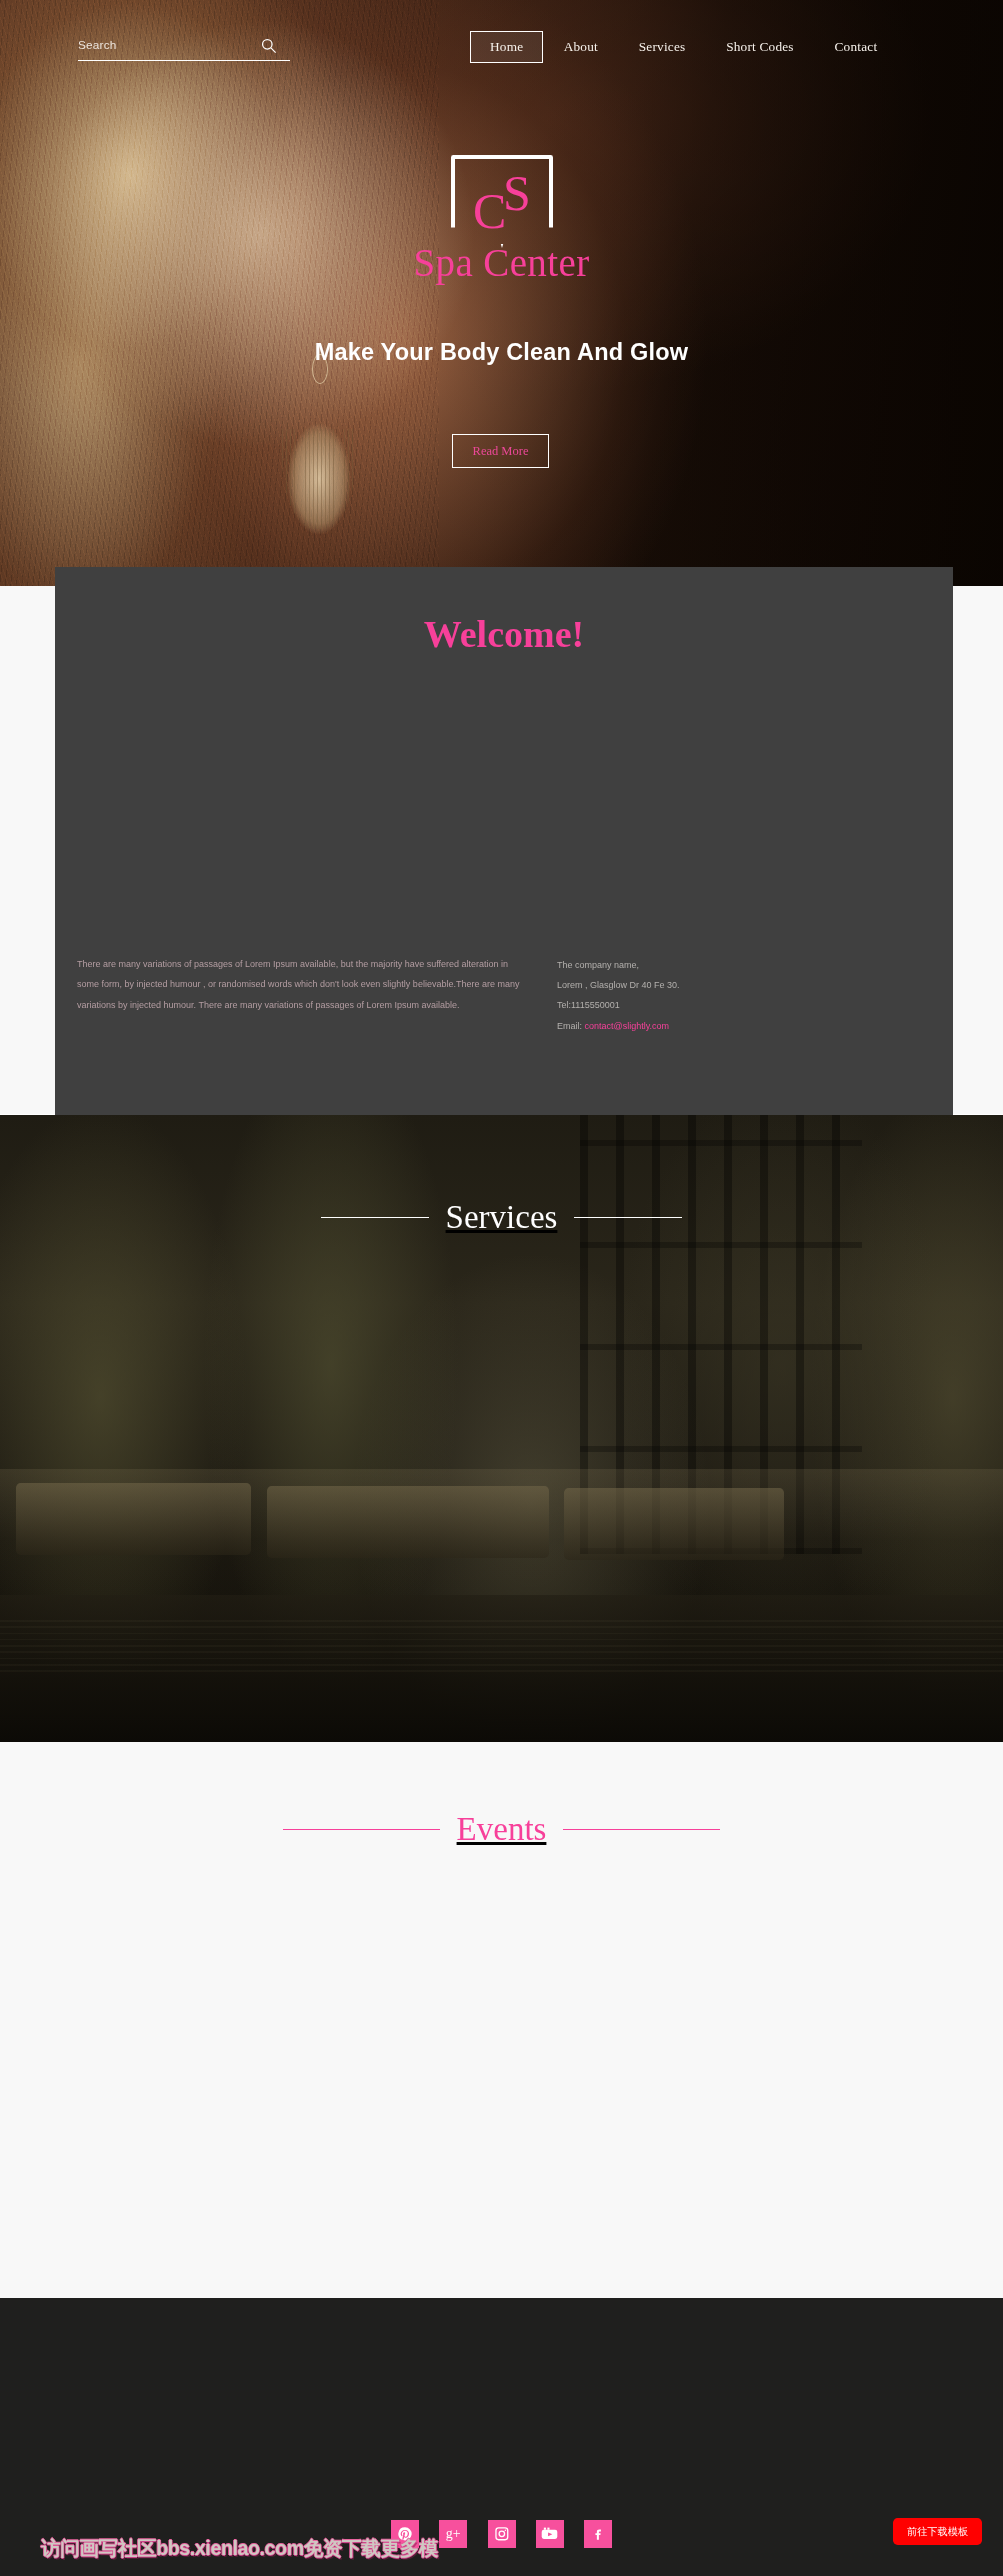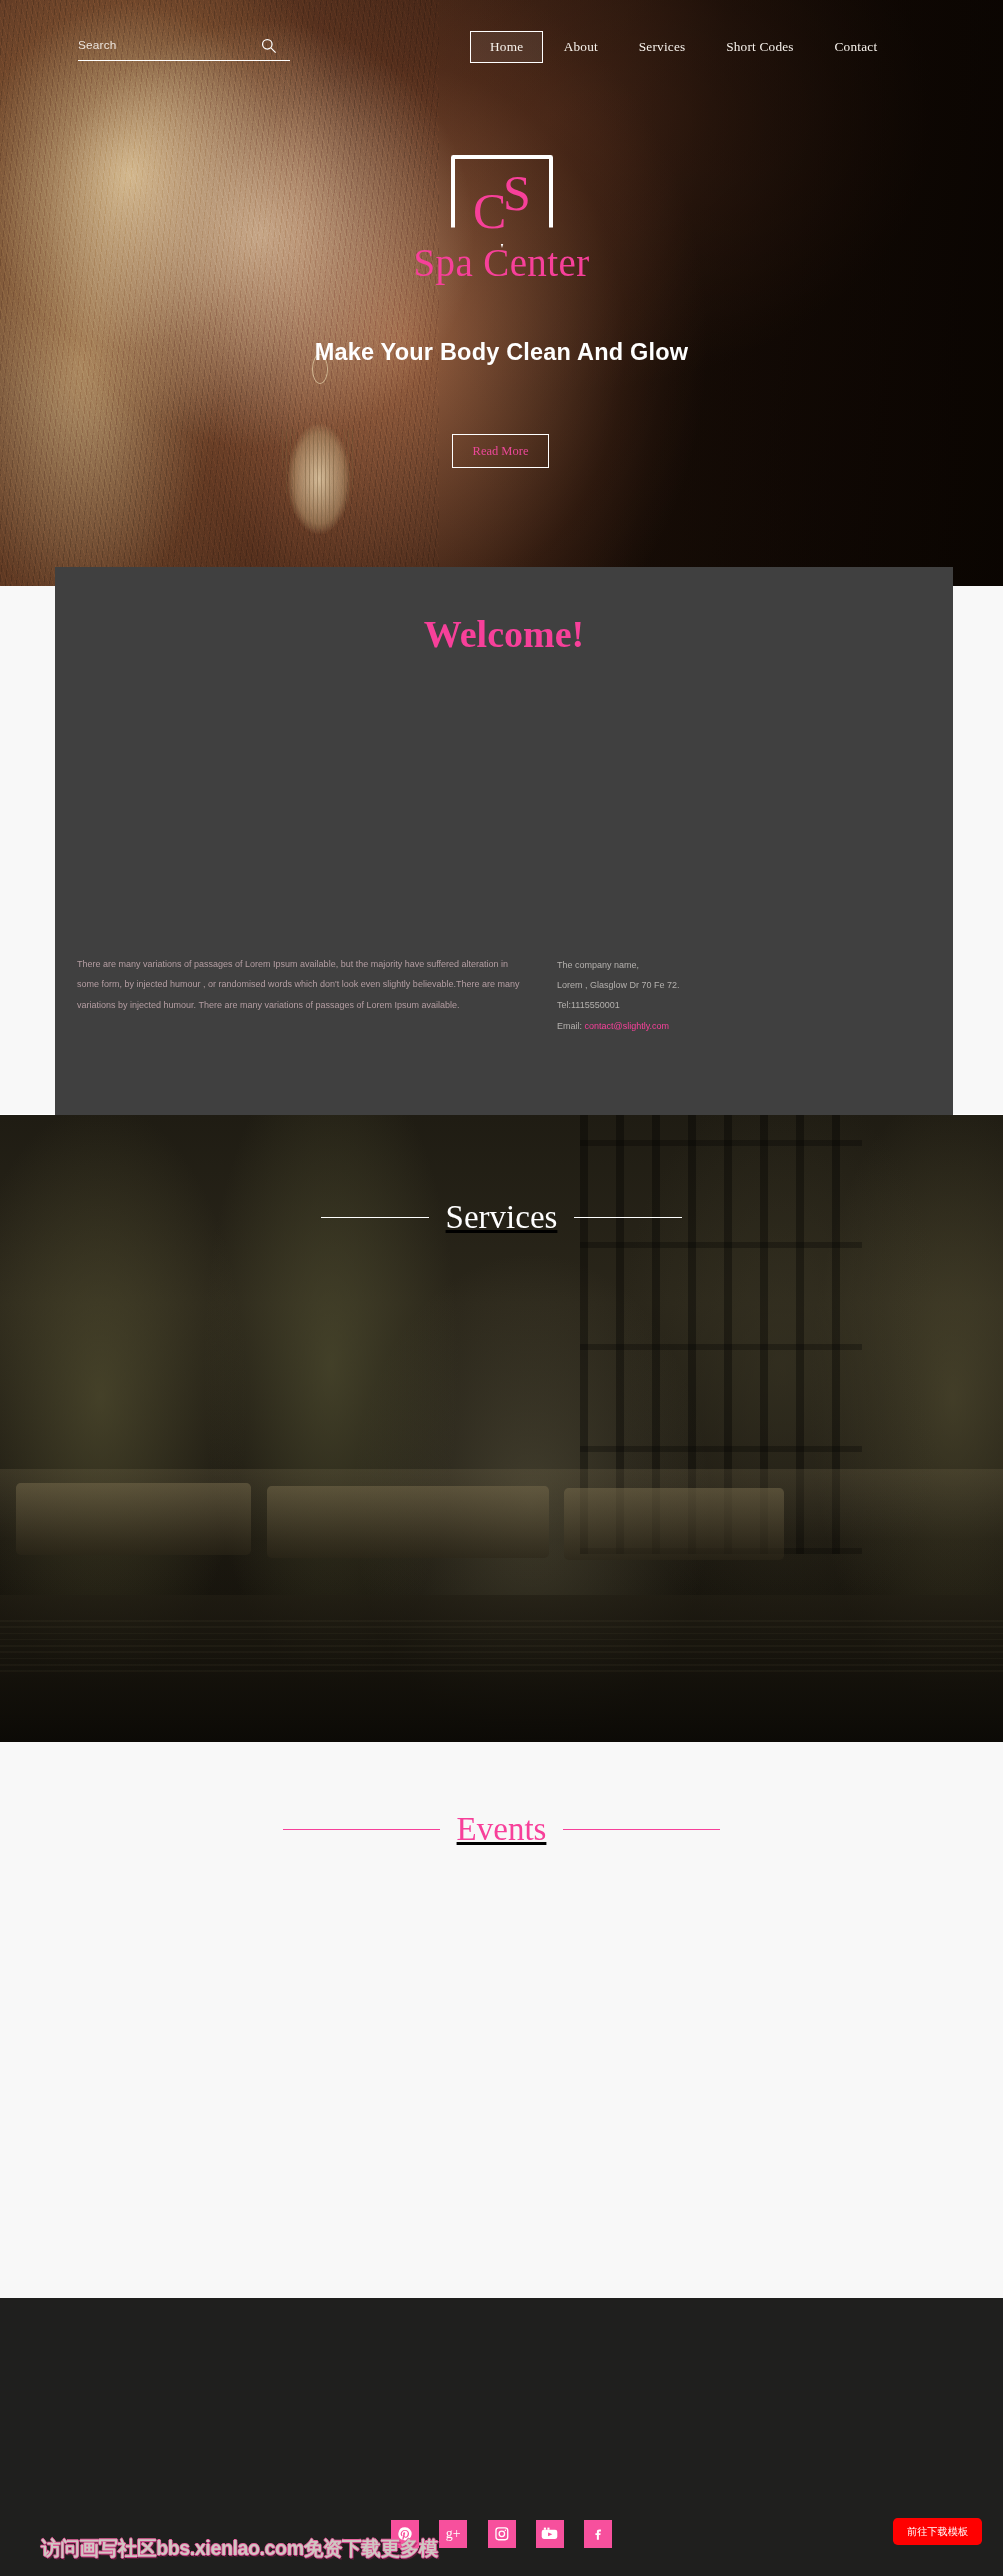--- a/index.html
+++ b/index.html
@@ -292,21 +292,21 @@
 
 <div class="welcome-band"></div>
 <section class="welcome-card">
   <h2 class="welcome-title">Welcome!</h2>
   <div class="welcome-cols">
     <div class="wc-left">
       <p>There are many variations of passages of Lorem Ipsum available, but the majority have suffered alteration in some form, by injected humour , or randomised words which don't look even slightly believable.There are many variations by injected humour. There are many variations of passages of Lorem Ipsum available.</p>
     </div>
     <div class="wc-right">
       <p>The company name,</p>
-      <p>Lorem , Glasglow Dr 70 Fe 72.</p>
+      <p>Lorem , Glasglow Dr 40 Fe 30.</p>
       <p>Tel:1115550001</p>
       <p>
         <span>Email:</span>
         <a href="#">contact@slightly.com</a>
       </p>
     </div>
   </div>
 </section>
 
 <section class="services">

